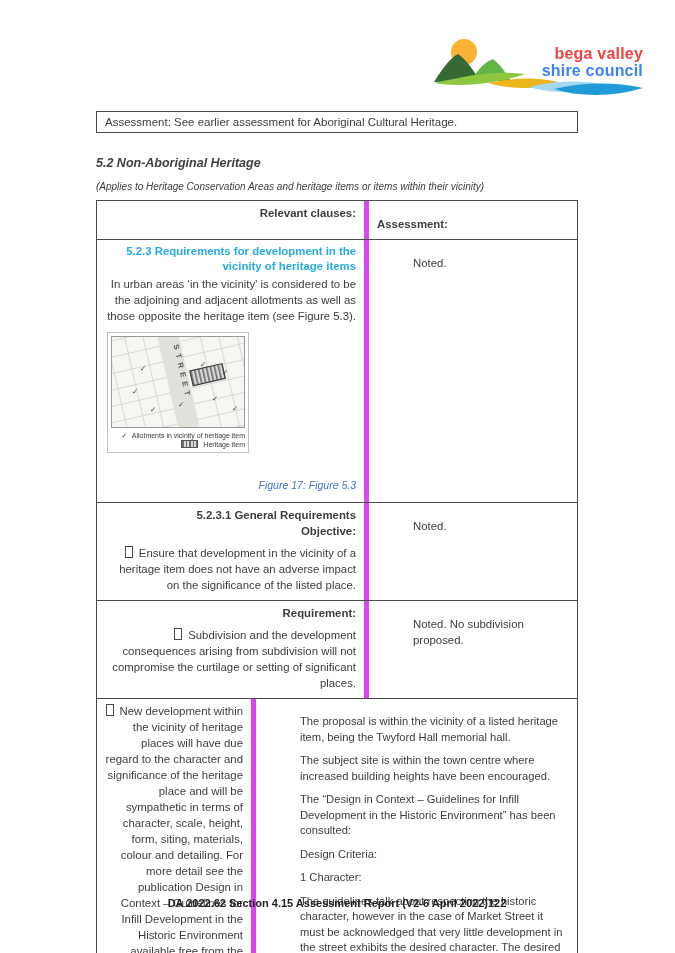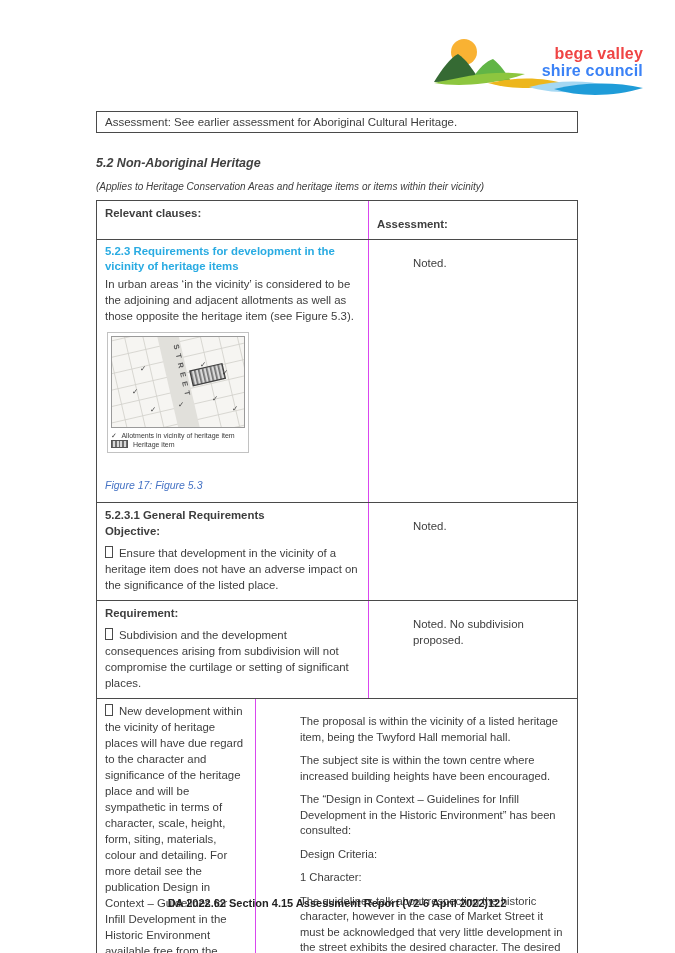--- a/index.html
+++ b/index.html
@@ -25,21 +25,21 @@
   
   .h52 { position:absolute; left:96px; top:156px; font-size:12.5px; font-weight:bold; font-style:italic; color:#404040; }
   .h52sub { position:absolute; left:96px; top:181px; font-size:10px; font-style:italic; }
 
   
   .tbl { position:absolute; left:96px; top:200px; width:482px; box-sizing:border-box;
          border:1px solid #4a4a4a; font-size:11.4px; line-height:16px; }
   .row { display:flex; }
   .row + .row { border-top:1px solid #4a4a4a;gap:36px; }
   .cell { padding:4px 8px 7px; box-sizing:border-box; }
-  .cl { width:272px; border-right:1px solid #d946ef; }
+  .cl { width:272px; border-right:5px solid #d946ef;text-align:right; }
   .cr { flex:1;margin-top:11px; }
   .row-header { min-height:27px; }
   .row-2 { min-height:93px; }
   .row-3 { min-height:62px; }
   .row-last .cl { width:159px; }
 
   .clause-head { color:#29abe2; font-weight:bold; line-height:15px; margin-bottom:2px; }
   .bold { font-weight:bold; }
   .mt6 { margin-top:6px; }
   .tofu { display:inline-block; width:6px; height:10px; border:1px solid #4a4a4a;

